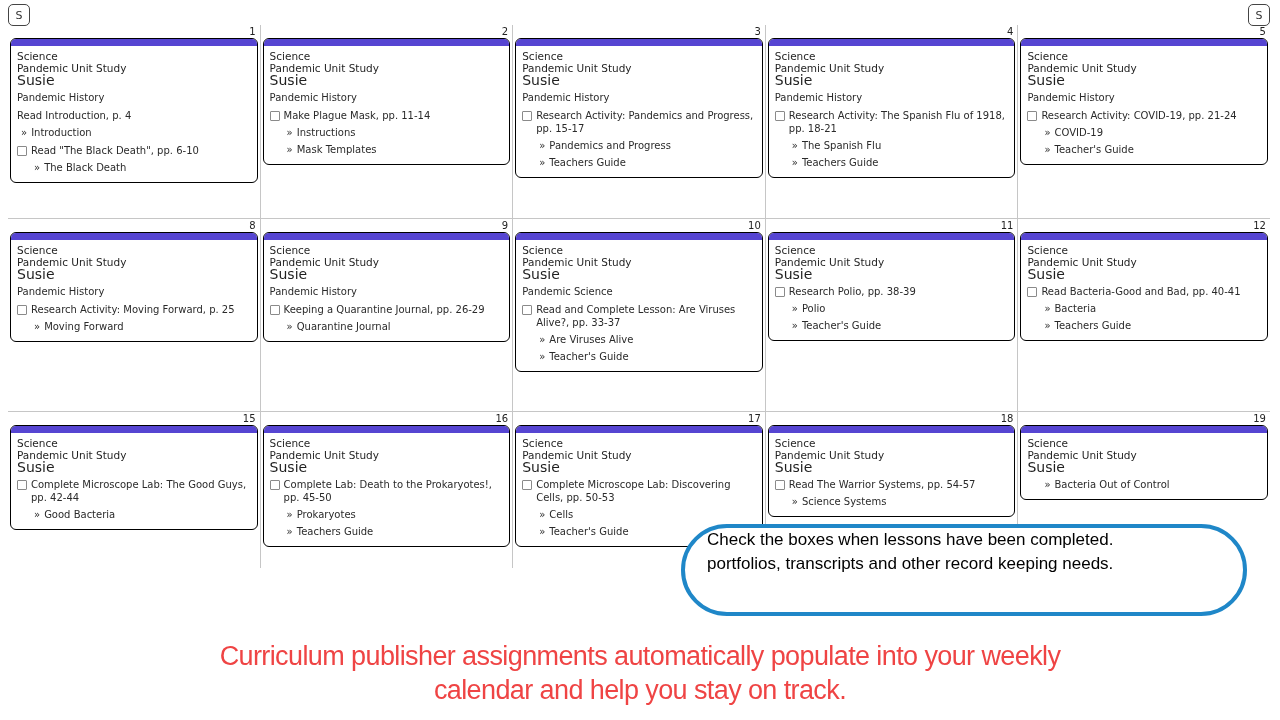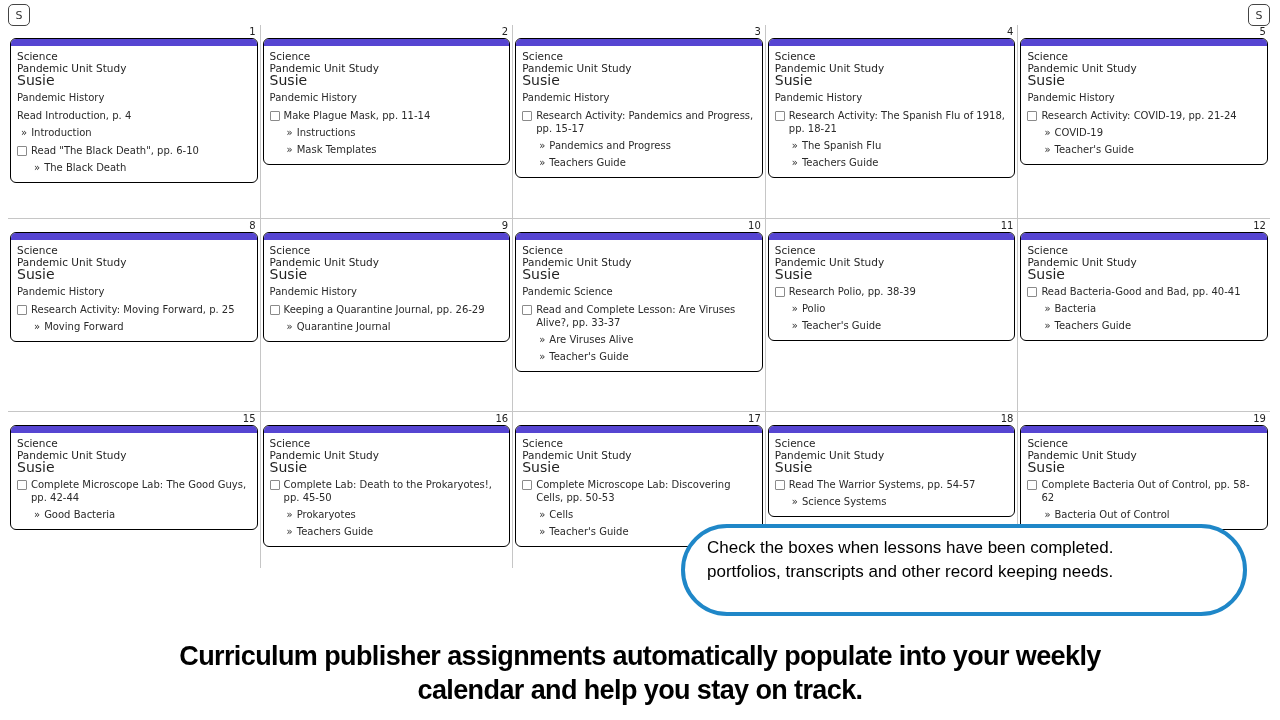--- a/index.html
+++ b/index.html
@@ -64,32 +64,32 @@
   .item-text { flex: 1 1 auto; min-width: 0; }
   .sublink { margin-top: 4px; font-size: 10px; line-height: 13px; color: #2a2a2a; cursor: pointer; }
   .item.check .sublink { margin-left: 17px; }
   .item.plain .sublink { margin-left: 4px; }
   .bullet { margin-right: 4px; }
 
   
   .callout {
     position: absolute; left: 681px; top: 524px; width: 566px; height: 92px;
     background: #ffffff; border: 4px solid #1f87c8; border-radius: 46px;
-    padding: 8px 18px 8px 22px; z-index: 10;
+    padding: 0 18px 8px 22px; z-index: 10;
   }
   .callout-line {
     font-family: "Liberation Sans", sans-serif; font-size: 17px;
     line-height: 24px; color: #000000; white-space: nowrap;
   }
 
   
   .caption {
     position: absolute; left: 0; right: 0; top: 639px; text-align: center;
-    font-family: "Liberation Sans", sans-serif; font-weight: bold;
-    font-size: 27px; line-height: 34px; letter-spacing: -0.6px; color: #000000;
+    font-family: "Liberation Sans", sans-serif; font-weight: normal;
+    font-size: 27px; line-height: 34px; letter-spacing: -0.6px; color: #ef4444;
   }
 </style>
 </head>
 <body>
 
 <div class="topbar">
   <button class="s-btn left">S</button>
   <button class="s-btn right">S</button>
 </div>
 
@@ -452,24 +452,20 @@
   <div class="day-cell">
     <div class="day-num">19</div>
     <div class="card">
       <div class="card-bar" style="background: rgb(86, 69, 210);"></div>
       <div class="card-content">
         <div class="course-line">Science</div>
         <div class="course-line">Pandemic Unit Study</div>
         <div class="student-line">Susie</div>
         <div class="items">
   <div class="item check">
-    <div class="item-row">
-      <span class="checkbox"></span>
-      <div class="item-text">Complete Bacteria Out of Control, pp. 58-62</div>
-    </div>
 
   <div class="sublink"><span class="bullet">»</span><span>Bacteria Out of Control</span></div>
 </div>
 </div>
       </div>
     </div>
   </div>
 </div>
 </div>
 

